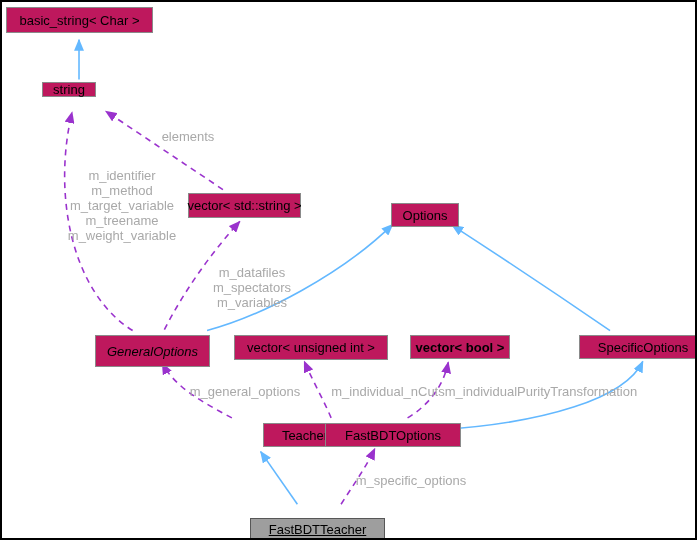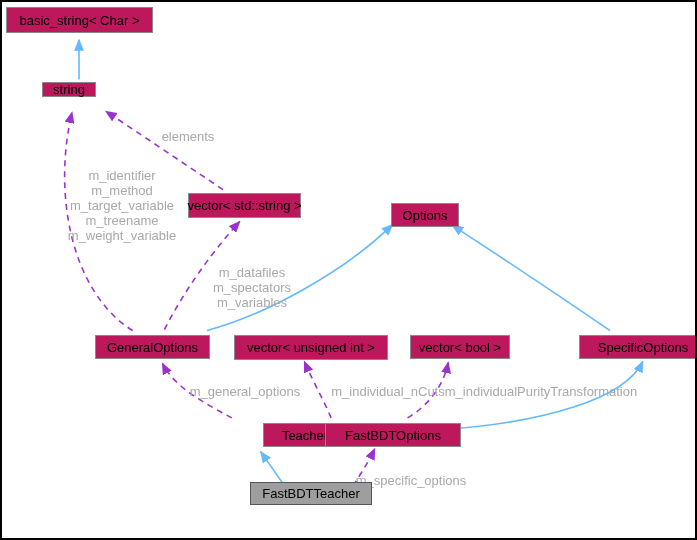--- a/index.html
+++ b/index.html
@@ -72,27 +72,27 @@
     <path class="edge use" d="M 331,419 C 323,400 312,381 304,362" marker-end="url(#arrow-use)"></path>
     <path class="edge use" d="M 408,419 C 428,407 444,388 449,363" marker-end="url(#arrow-use)"></path>
     <path class="edge use" d="M 341,506 C 353,487 366,469 375,450" marker-end="url(#arrow-use)"></path>
   </svg>
 
   <div id="nodes-layer">
       <div class="node" style="left: 4px; top: 5px; width: 147px; height: 26px;">basic_string&lt; Char &gt;</div>
       <div class="node" style="left: 40px; top: 80px; width: 54px; height: 15px;">string</div>
       <div class="node" style="left: 186px; top: 191px; width: 113px; height: 25px;">vector&lt; std::string &gt;</div>
       <div class="node" style="left: 389px; top: 192px; width: 68px; height: 24px; margin-top: 9px;">Options</div>
-      <div class="node" style="left: 93px; top: 333px; width: 115px; height: 24px;">GeneralOptions</div>
+      <div class="node" style="left: 93px; top: 333px; width: 115px; height: 32px; font-style: italic;">GeneralOptions</div>
       <div class="node" style="left: 232px; top: 333px; width: 154px; height: 25px;">vector&lt; unsigned int &gt;</div>
-      <div class="node" style="left: 408px; top: 333px; width: 100px; height: 24px;">vector&lt; bool &gt;</div>
+      <div class="node" style="left: 408px; top: 333px; width: 100px; height: 24px; font-weight: bold;">vector&lt; bool &gt;</div>
       <div class="node" style="left: 577px; top: 333px; width: 128px; height: 24px;">SpecificOptions</div>
       <div class="node" style="left: 217px; top: 421px; width: 84px; height: 24px; margin-left: 44px;">Teacher</div>
       <div class="node" style="left: 323px; top: 421px; width: 136px; height: 24px;">FastBDTOptions</div>
-      <div class="node highlight" style="left: 248px; top: 480px; width: 122px; height: 23px;">FastBDTTeacher</div>
+      <div class="node highlight" style="left: 248px; top: 516px; width: 135px; height: 23px; text-decoration: underline;">FastBDTTeacher</div>
     </div>
   <div id="labels-layer">
       <div class="elabel" style="left: 186px; top: 127px;">elements</div>
       <div class="elabel" style="left: 120px; top: 166px;">m_identifier
 m_method
 m_target_variable
 m_treename
 m_weight_variable</div>
       <div class="elabel" style="left: 250px; top: 263px;">m_datafiles
 m_spectators

